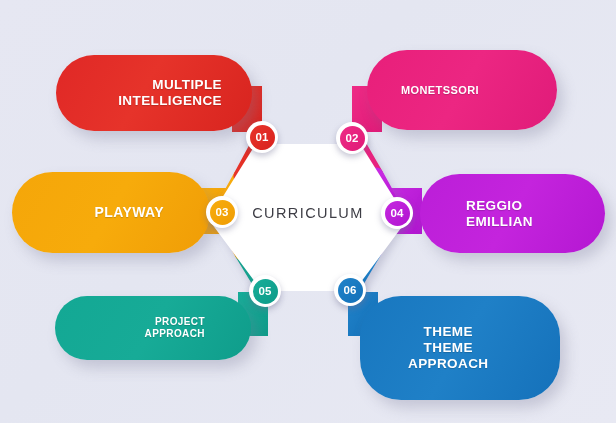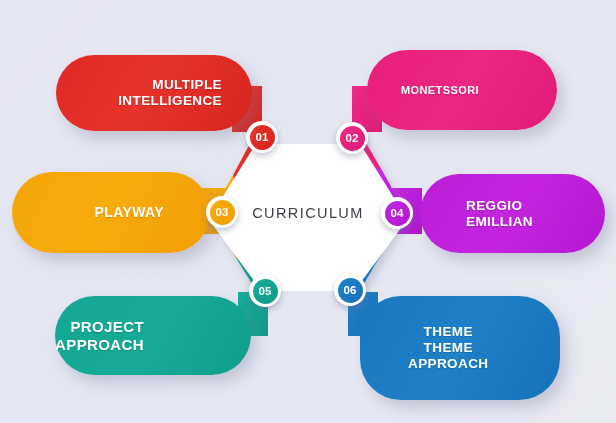--- a/index.html
+++ b/index.html
@@ -64,27 +64,28 @@
     left: 420px; top: 174px; width: 185px; height: 79px;
     border-radius: 40px;
     background: linear-gradient(120deg, #bb1ed8 0%, #c424dd 50%, #b417d2 100%);
     box-shadow: 6px 8px 14px rgba(120,120,150,0.30);
     justify-content: flex-start;
     padding-left: 46px;
     text-align: left;
     font-size: 13.5px;
   }
   .pill-project {
-    left: 55px; top: 296px; width: 196px; height: 79px;
+    left: 55px; top: 296px; width: 196px; height: 64px;
     border-radius: 40px;
     background: linear-gradient(120deg, #13a894 0%, #17ab97 50%, #0f9d8b 100%);
     box-shadow: 6px 8px 14px rgba(120,120,150,0.30);
+    justify-content: flex-end;
     padding-right: 46px;
     text-align: right;
-    font-size: 15px;
+    font-size: 10px;
   }
   .pill-theme {
     left: 360px; top: 296px; width: 200px; height: 104px;
     border-radius: 41px;
     background: linear-gradient(120deg, #1877bf 0%, #1f80c7 50%, #1571ba 100%);
     box-shadow: 6px 8px 14px rgba(120,120,150,0.30);
     justify-content: flex-start;
     padding-left: 48px;
     text-align: center;
     font-size: 13.5px;

